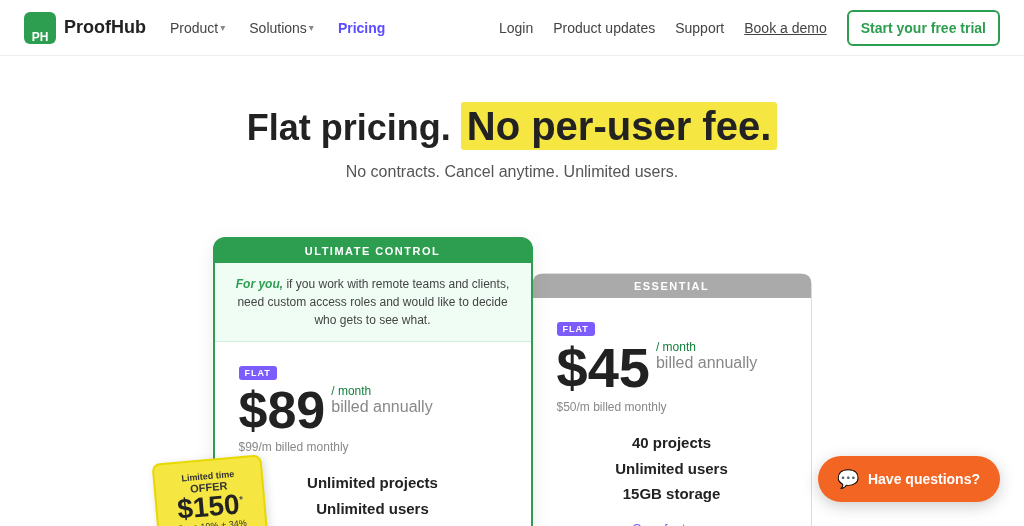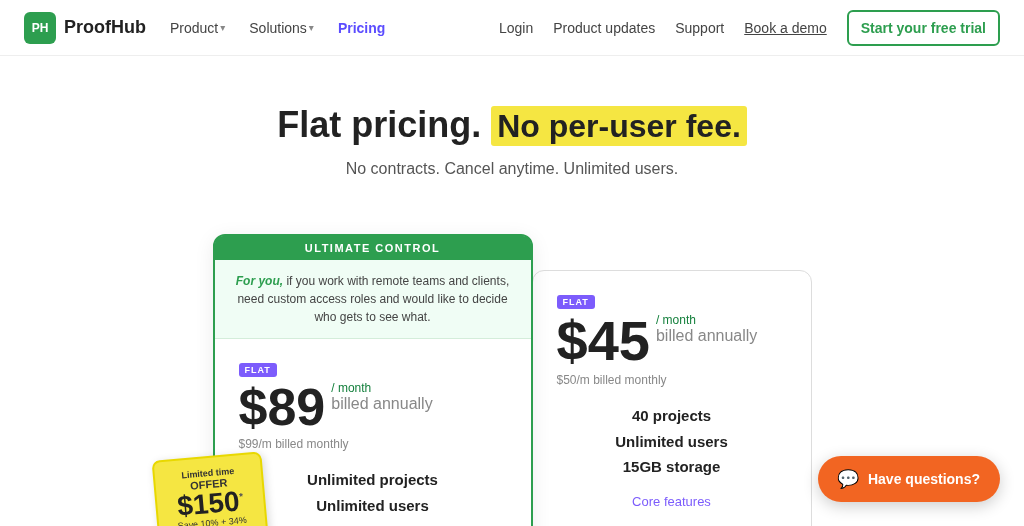--- a/index.html
+++ b/index.html
@@ -8,37 +8,37 @@
     
     .navbar {
       display: flex; align-items: center; justify-content: space-between;
       padding: 0 24px; height: 56px; border-bottom: 1px solid #eee;
       position: sticky; top: 0; background: #fff; z-index: 100;
     }
     .navbar-left { display: flex; align-items: center; gap: 24px; }
     .logo { display: flex; align-items: center; gap: 8px; font-weight: 700; font-size: 18px; color: #222; }
     .logo-icon {
       width: 32px; height: 32px; background: #2d9e4f; border-radius: 6px;
-      display: flex; align-items: center; justify-content: center; color: #fff; font-size: 12px; font-weight: 700;
+      display: flex; align-items: flex-end; justify-content: center; color: #fff; font-size: 12px; font-weight: 700;
     }
     .nav-link { font-size: 14px; color: #444; cursor: pointer; display: flex; align-items: center; gap: 2px; }
     .nav-link.active { color: #5b4cff; font-weight: 600; }
     .nav-link .arrow { font-size: 10px; color: #888; }
     .navbar-right { display: flex; align-items: center; gap: 20px; }
     .nav-right-link { font-size: 14px; color: #444; cursor: pointer; }
     .nav-right-link.underline { text-decoration: underline; }
     .btn-trial {
       padding: 8px 12px; border: 2px solid #2d9e4f; border-radius: 6px;
       color: #2d9e4f; font-size: 14px; font-weight: 600; cursor: pointer; background: #fff;
     }
 
     
     .hero { text-align: center; padding: 48px 20px 32px; }
     .hero h1 { font-size: 36px; font-weight: 700; color: #222; display: inline; }
-    .hero-highlight { background: #f5e642; padding: 2px 6px; border-radius: 3px; font-size: 32px; font-weight: 700; color: #222; }
+    .hero-highlight { background: #f5e642; padding: 2px 6px; border-radius: 3px; font-size: 40px; font-weight: 700; color: #222; }
     .hero-sub { margin-top: 14px; font-size: 16px; color: #555; }
 
     
     .pricing-section {
       display: flex; justify-content: center; gap: 0;
       padding: 24px 20px 40px; position: relative;
     }
 
     
     .card-ultimate {
@@ -189,20 +189,21 @@
         <p>Unlimited users</p>
         <p>100GB storage</p>
       </div>
       
       
       
     </div>
   </div>
 
   <div class="card-essential">
+    <div class="card-badge-essential">ESSENTIAL</div>
     <div class="card-essential-body">
       <span class="flat-label">FLAT</span>
       <div class="price-row">
         <span class="price-amount" style="font-size:56px">$45</span>
         <div class="price-details">
           <span class="per-month">/ month</span>
           <span class="billed">billed annually</span>
         </div>
       </div>
       <p class="monthly-note">$50/m billed monthly</p>

